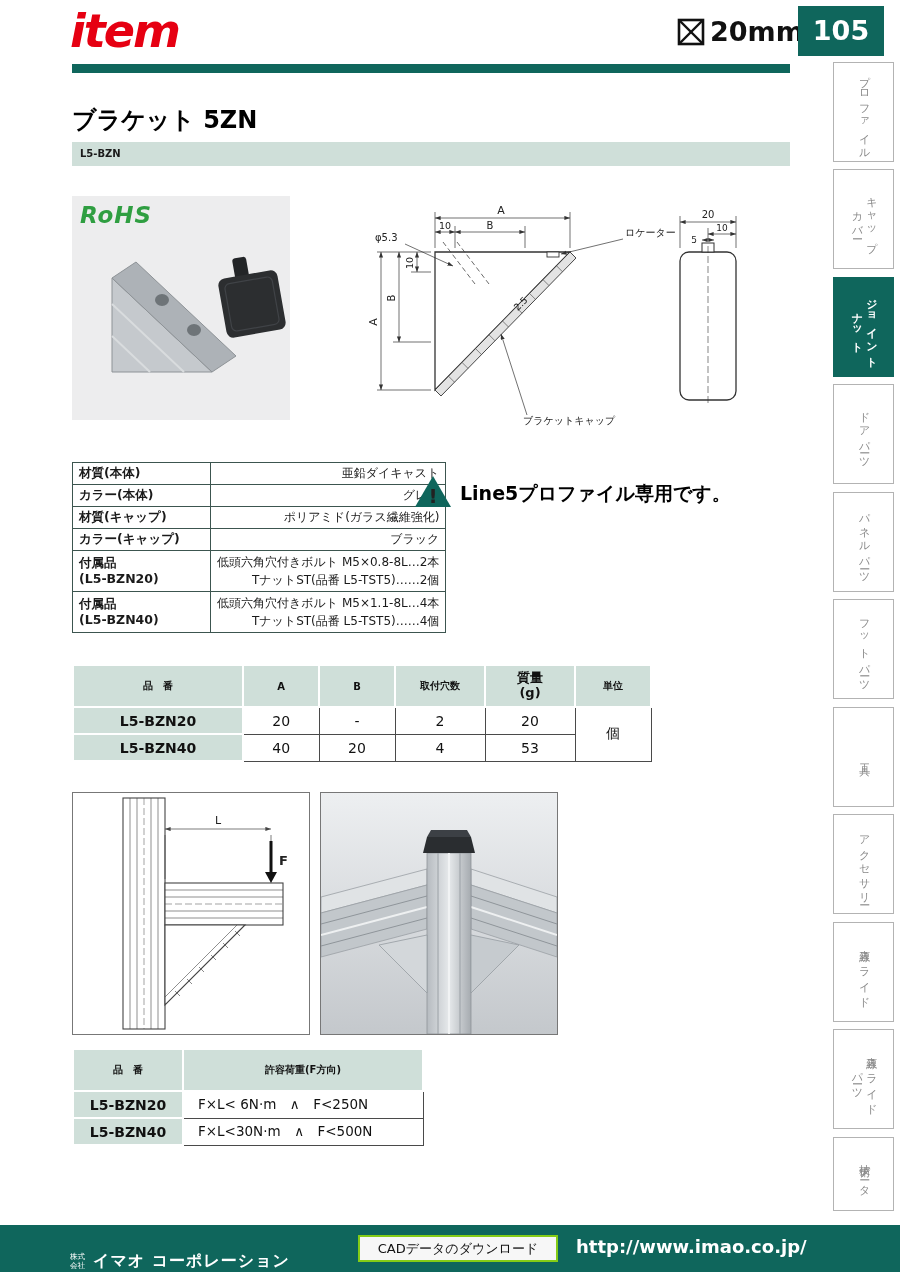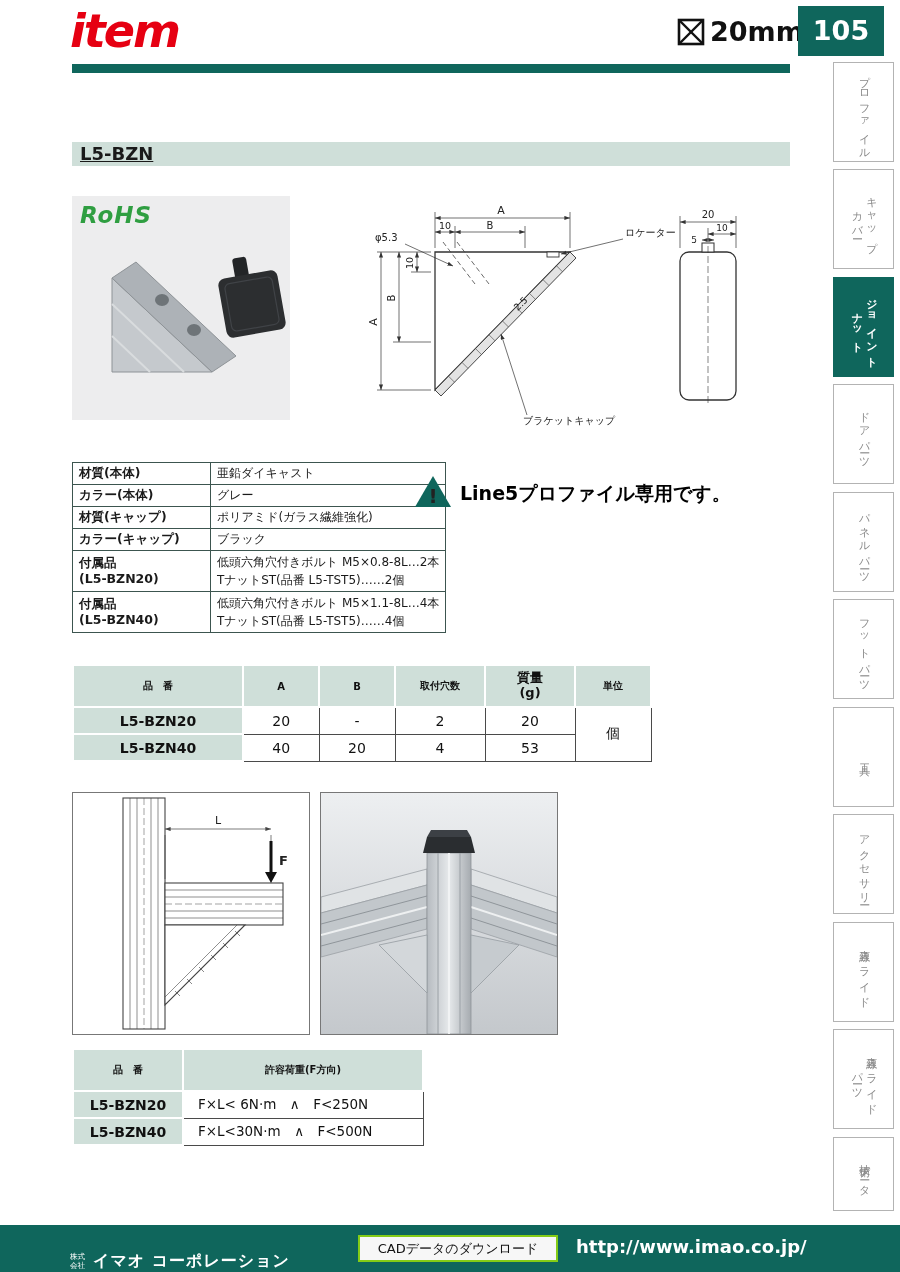--- a/index.html
+++ b/index.html
@@ -19,31 +19,31 @@
   .tab { position:absolute; left:833px; width:61px; height:100px; background:#fff;
          border:1px solid #b3b3b3; display:flex; align-items:center; justify-content:center; }
   .tab span { writing-mode:vertical-rl; text-orientation:upright; white-space:pre-line;
               font-size:11px; letter-spacing:2px; color:#8a8a8a; line-height:1.3; text-align:center; }
   .tab.active { background:#0f665c; border-color:#0f665c; }
   .tab.active span { color:#fff; font-weight:bold; }
 
   
   .title { left:72px; top:104px; font-size:24px; font-weight:bold; color:#000; }
   .model-bar { left:72px; top:142px; width:718px; height:24px; background:#cfdfd9; }
-  .model-bar span { font-size:18px; font-weight:bold; line-height:24px; padding-left:8px;text-decoration:underline; }
+  .model-bar span { font-size:10px; font-weight:bold; line-height:24px; padding-left:8px; }
 
   
   .photo-box { left:72px; top:196px; width:218px; height:224px; background:#ededee; }
   .rohs { position:absolute; left:8px; top:6px; font-size:23px; font-weight:bold; font-style:italic; color:#2f9e41; letter-spacing:1px; }
 
   
   .mat-table { border-collapse:collapse; }
   .mat-table td { border:1px solid #3c554f; padding:2px 6px; vertical-align:middle; background:#fff; }
   .mat-table td.lbl { width:138px; font-weight:bold; font-size:12.5px; }
-  .mat-table td.val { width:168px; font-size:12px; }
+  .mat-table td.val { width:168px; font-size:12px;text-align:right; }
   .mat-table .sm { font-size:9.6px; line-height:1.5; white-space:nowrap; }
   .mat-table .lbl2 { line-height:1.3; }
 
   
   .warn-text { left:460px; top:481px; font-size:19px; font-weight:bold; color:#000; }
 
   
   .ctable { border-collapse:collapse; }
   .ctable th { background:#cfdfd9; border:2px solid #fff; font-size:10px; font-weight:bold; padding:2px 6px; color:#111; }
   .ctable td { border:1px solid #4a4a4a; background:#fff; font-size:14px; text-align:center; height:27px; color:#111; }
@@ -117,20 +117,21 @@
       <span>直線スライド</span>
     </div>
   <div class="tab" style="top:1029px">
       <span>直線スライド
 パーツ</span>
     </div>
   <div class="tab" style="top:1137px; height:74px">
       <span>技術データ</span>
     </div>
 
+  <div class="abs title">ブラケット 5ZN</div>
   <div class="abs model-bar">
     <span>L5-BZN</span>
   </div>
 
   <div class="abs photo-box">
     <div class="rohs">RoHS</div>
     <svg width="218" height="224" viewBox="0 0 218 224">
       <polygon points="40,82 40,176 140,176" fill="#c5c9cd" stroke="#8e9397" stroke-width="1"></polygon>
       <polygon points="40,82 64,66 164,160 140,176" fill="#adb2b7" stroke="#8e9397" stroke-width="1"></polygon>
       <line x1="40" y1="108" x2="112" y2="176" stroke="#d9dcde" stroke-width="2"></line>

